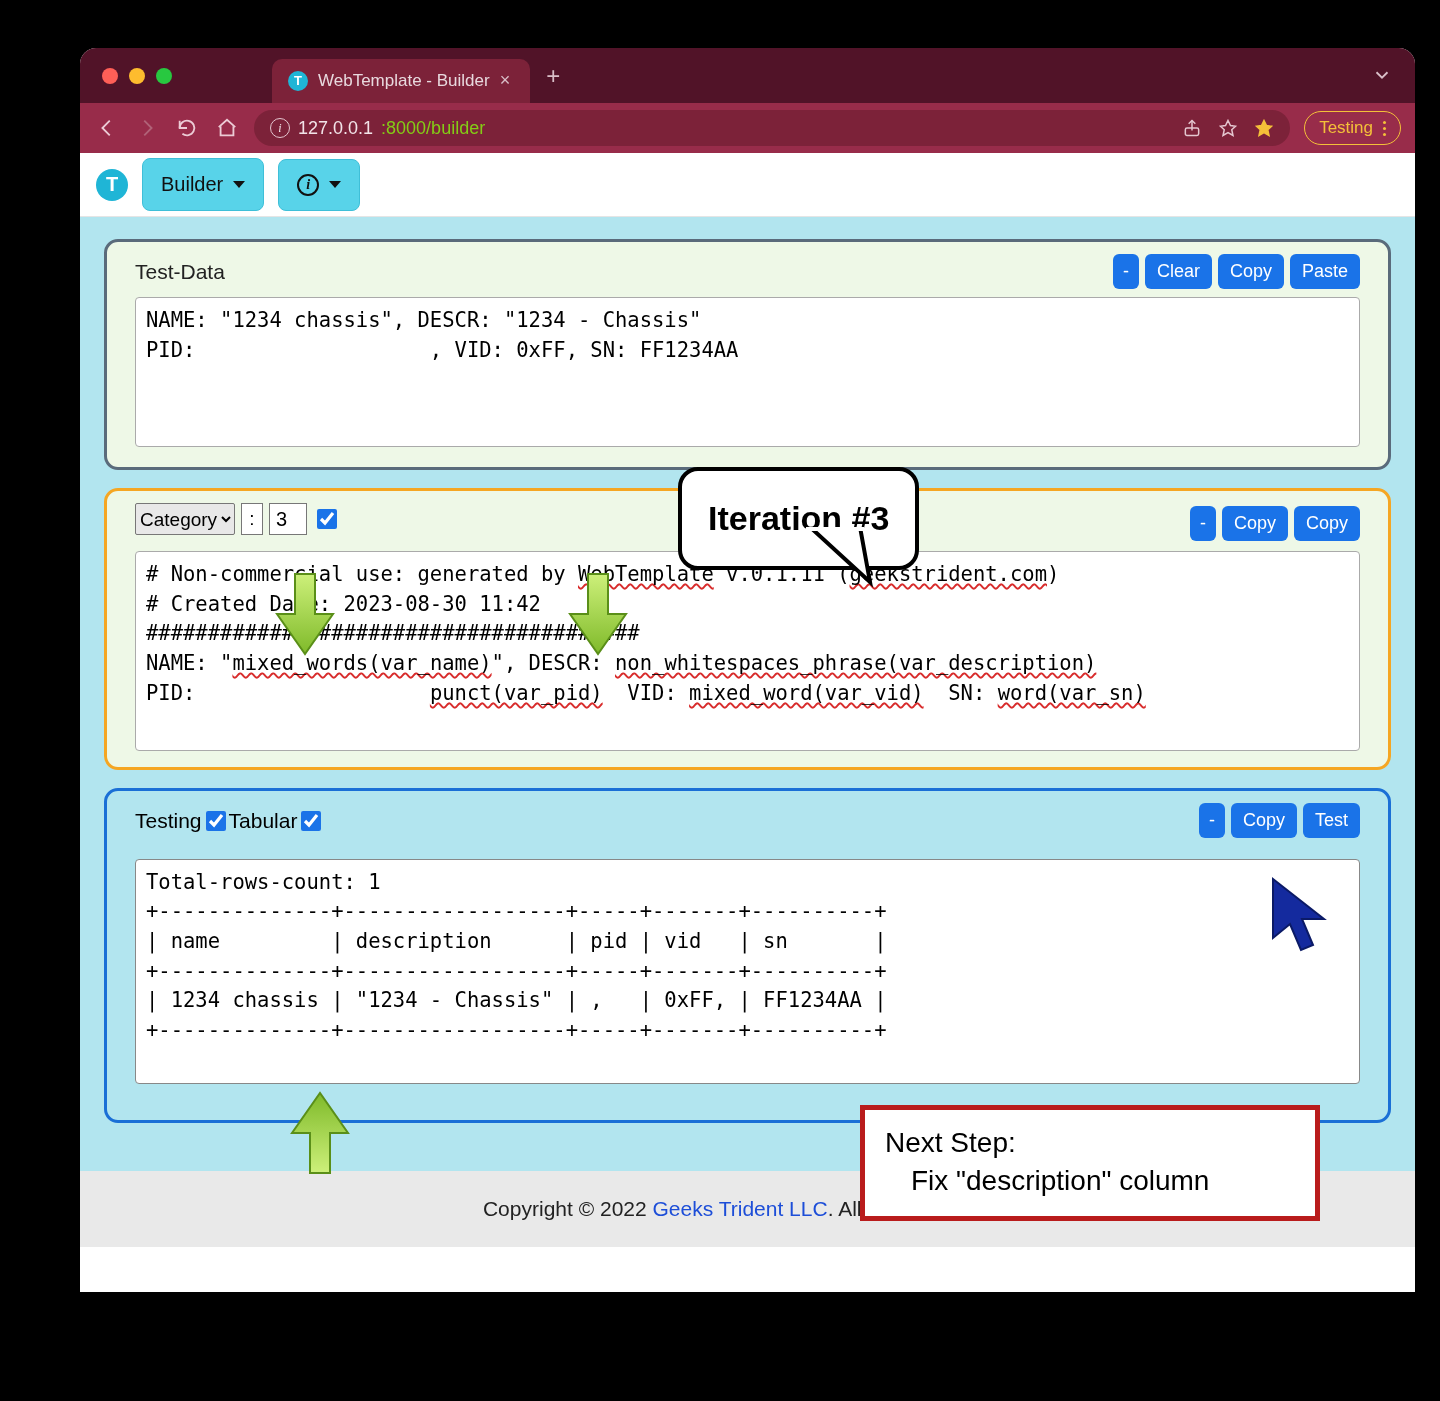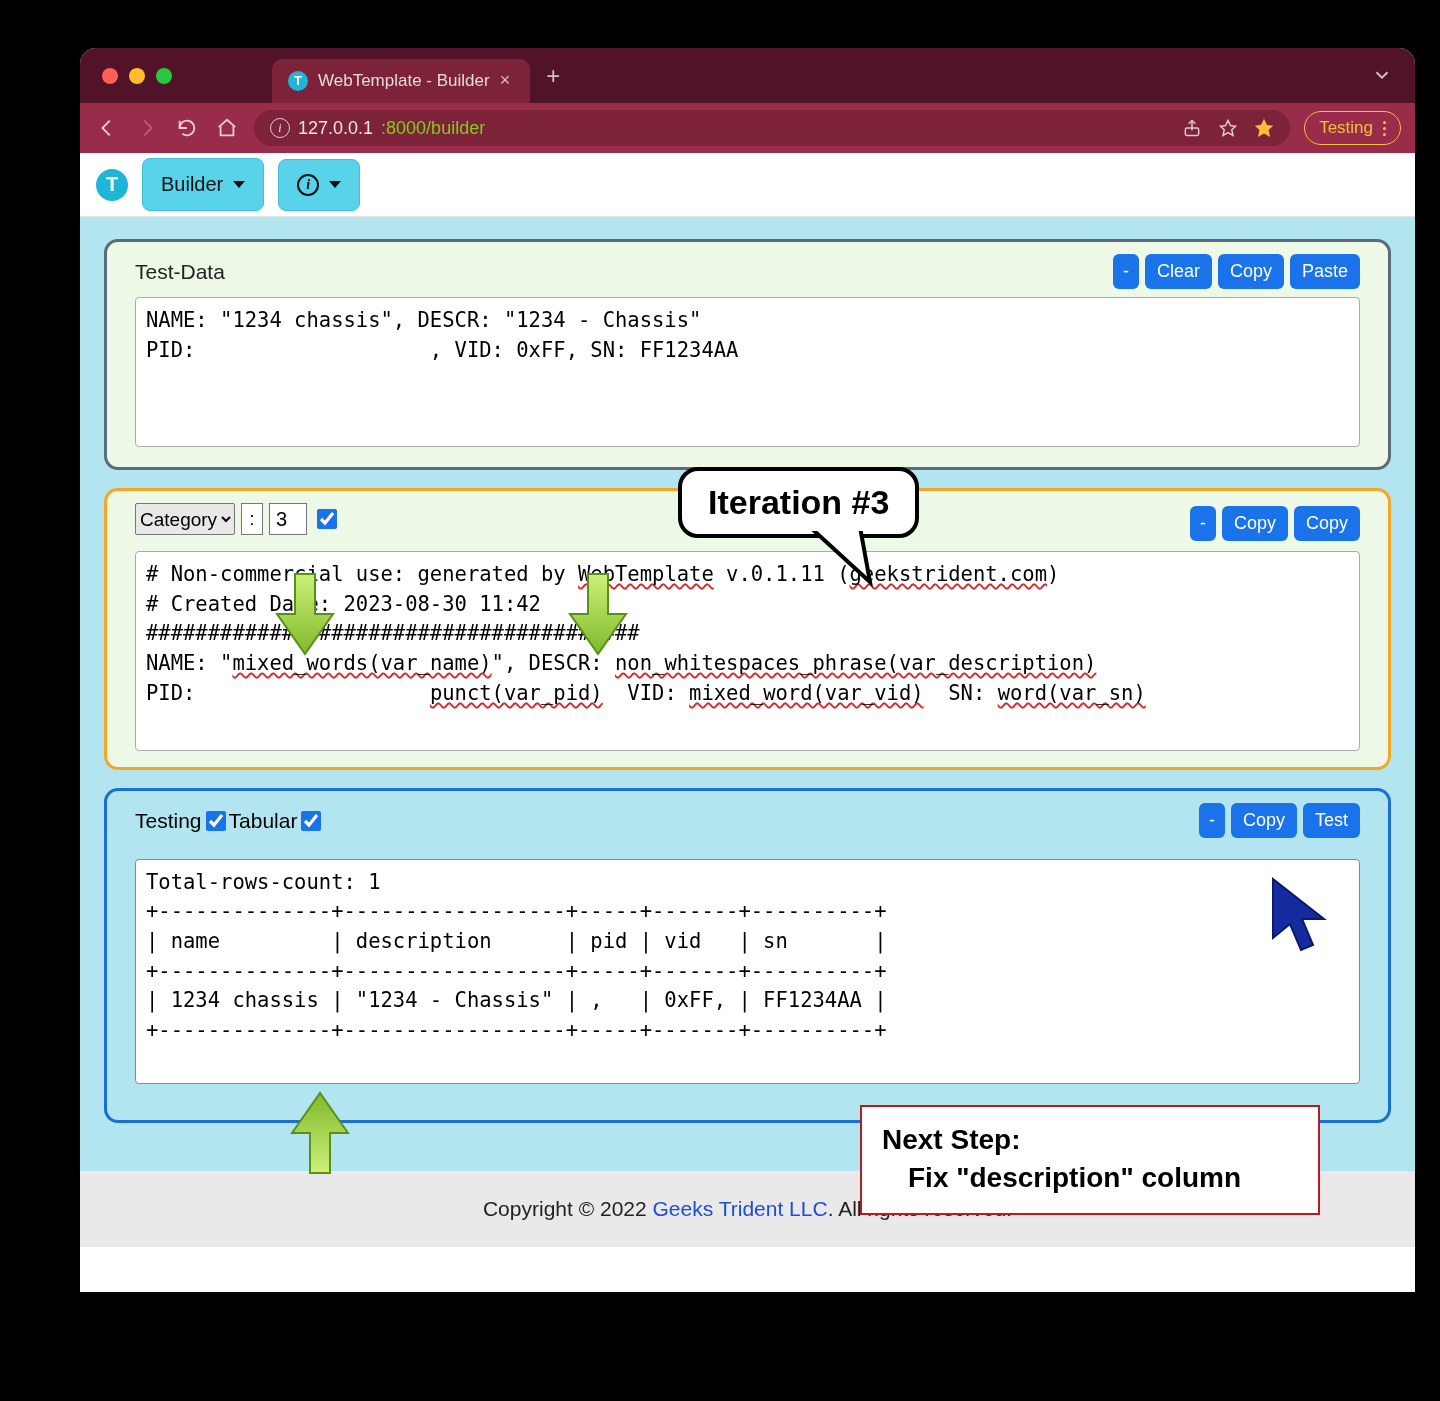--- a/index.html
+++ b/index.html
@@ -169,31 +169,31 @@
   .spellsquiggle { text-decoration: underline wavy #d82c2c; text-decoration-skip-ink: none; }
   
   .footer { background:#e9e9e9; text-align:center; padding:26px 0; font-size:21px; color:#222; }
   .footer a { color:#1d4ed8; text-decoration:none; }
   
   .bubble {
     position:absolute;
     background:#fff;
     border:4px solid #000;
     border-radius:20px;
-    padding:12px 26px;
+    padding:28px 26px;
     font-size:34px;
     font-weight:800;
   }
   .callout {
     position:absolute;
-    border:2px solid #b91c1c;
+    border:5px solid #b91c1c;
     background:#fff;
     padding:14px 20px 16px;
     font-size:28px;
-    font-weight:700;
+    font-weight:400;
     line-height:1.35;
   }
   .green-arrow { position:absolute; }
   .green-arrow svg { width:70px; height:90px; }
   .cursor-svg { position:absolute; }
 </style>
 </head>
 <body>
 
 <div class="window">

